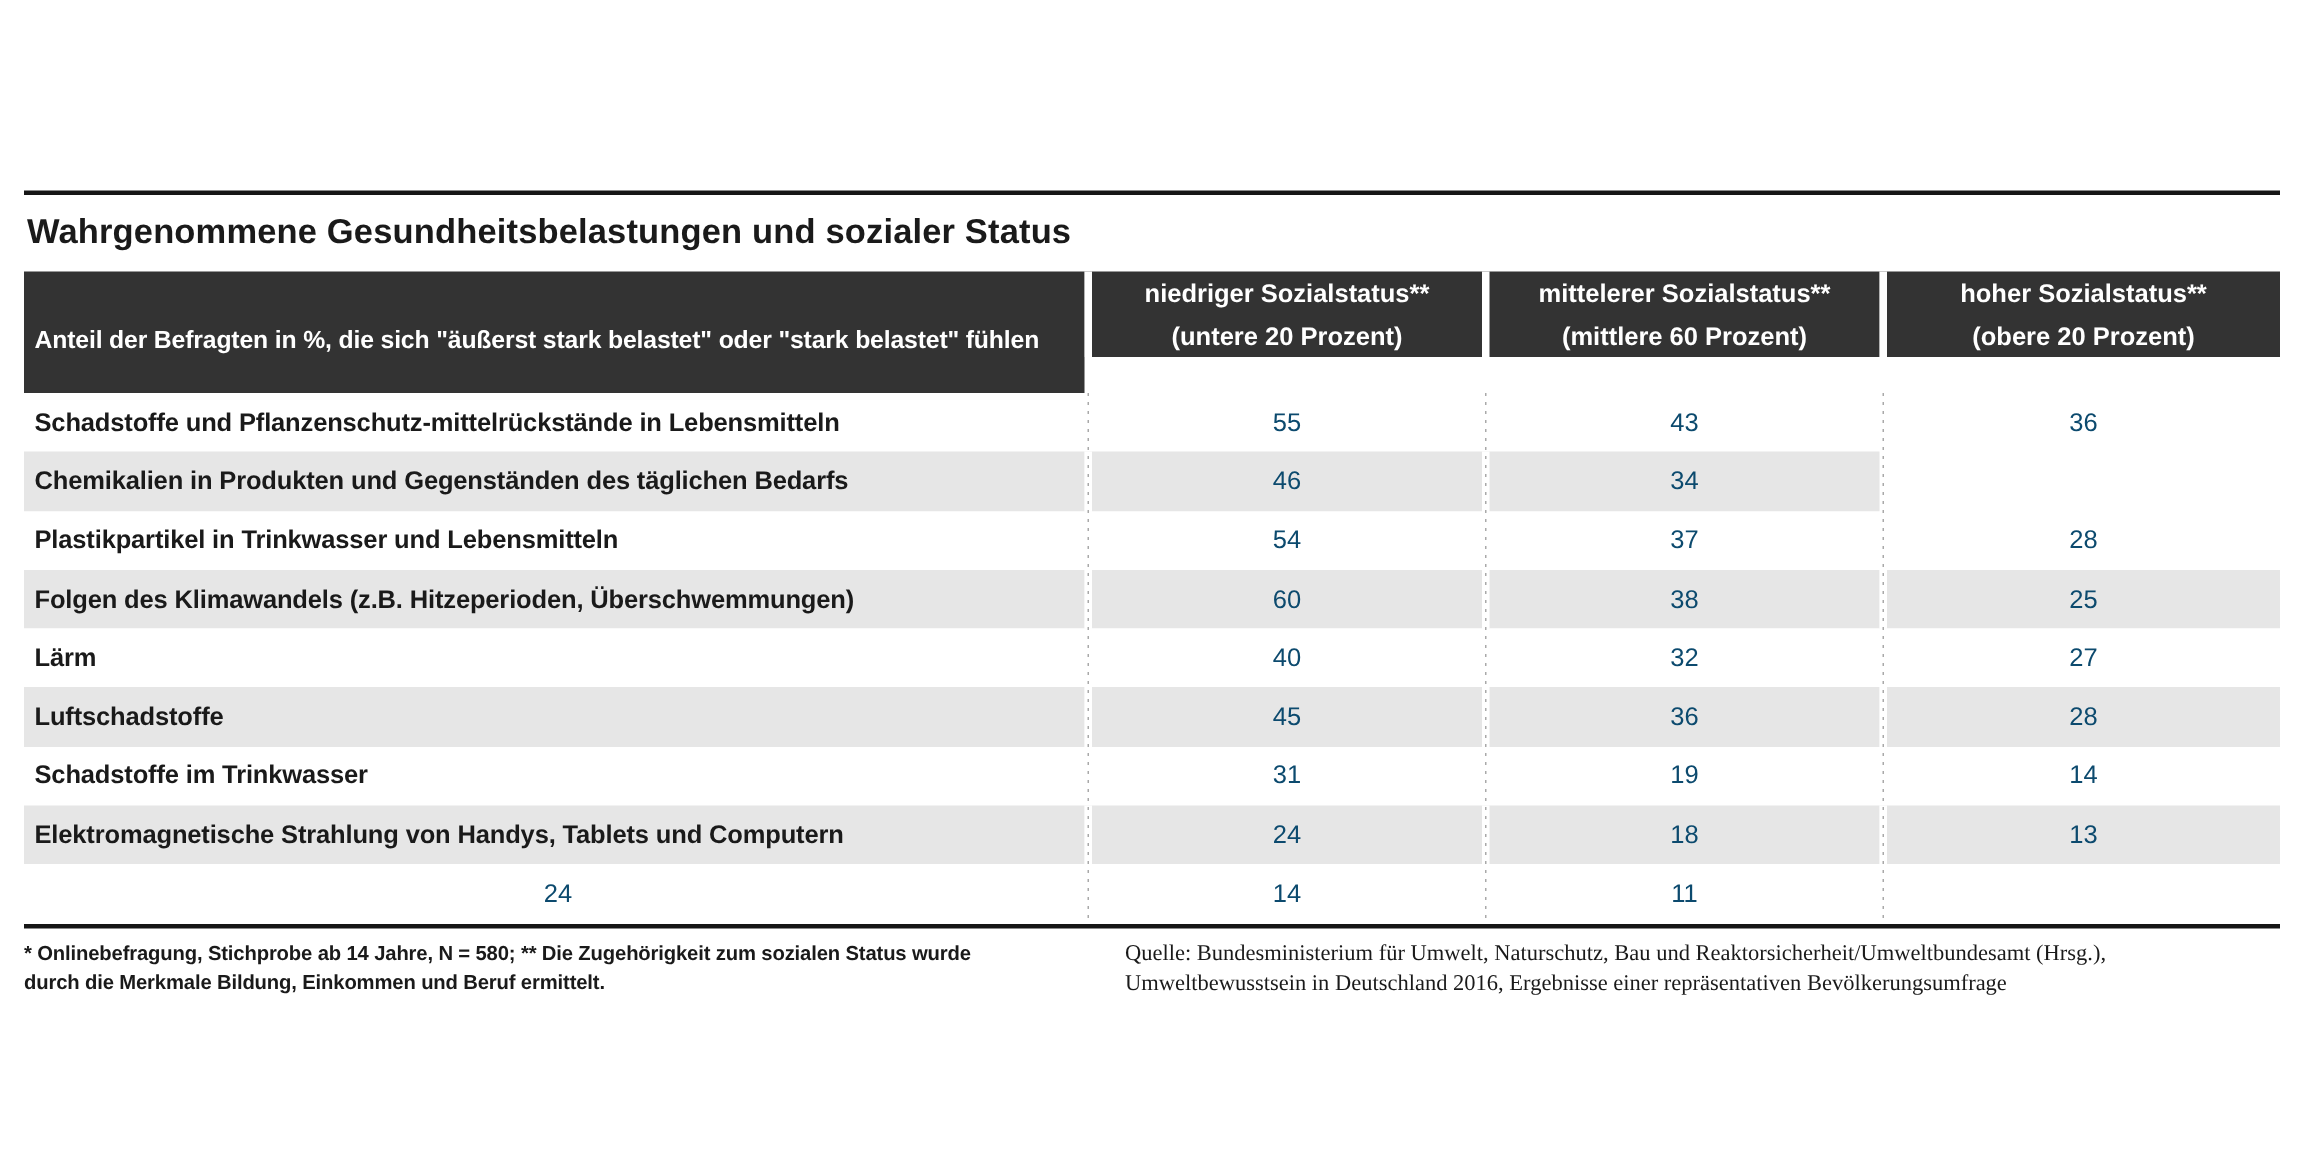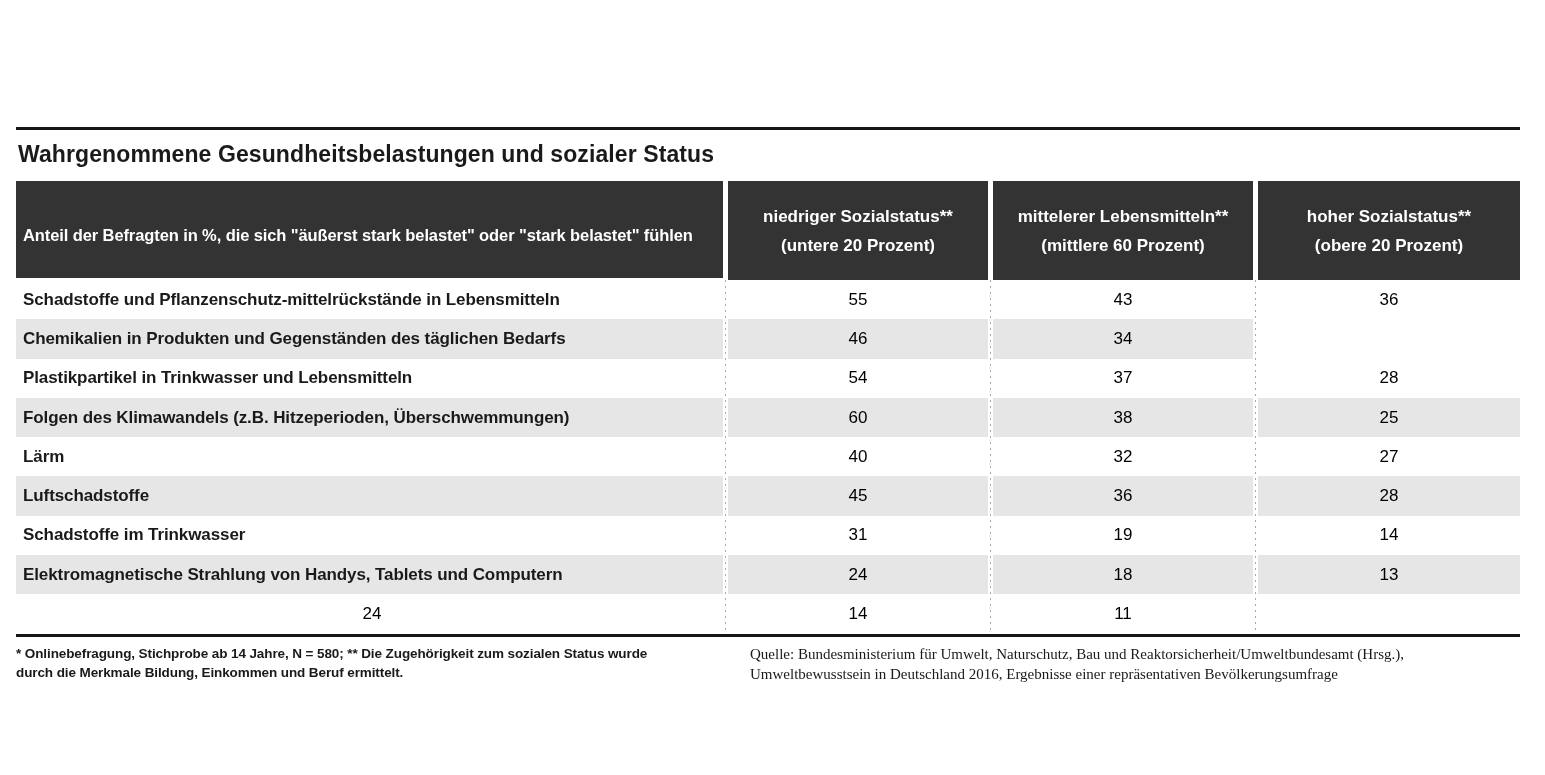--- a/index.html
+++ b/index.html
@@ -18,41 +18,41 @@
     font-size: 23px; font-weight: bold;
     padding: 11px 0 13px 2px;
     letter-spacing: 0.1px;
   }
 
   .grid-row { display: grid; grid-template-columns: 707px 265px 265px 267px; }
 
   
   .th { background: #333333; color: #ffffff; font-weight: bold; }
   .th-label {
-    height: 97px;
+    height: 81px;
     display: flex; flex-direction: column; justify-content: center;
     font-size: 16.5px; line-height: 29px;
     padding: 16px 12px 4px 7px;
     letter-spacing: -0.1px;
   }
   .th-val {
-    height: 99px;
+    height: 57px;
     border-left: 5px solid #ffffff;
     display: flex; flex-direction: column; justify-content: center;
     text-align: center;
     font-size: 17px; line-height: 29px;
   }
 
   
   .tbody { position: relative; }
   .tr { height: 39.3px; }
   .cell { display: flex; align-items: center; background: #ffffff; }
   .tr.alt .cell { background: #e6e6e6; }
   .td-label { font-weight: bold; font-size: 17px; padding-left: 7px; letter-spacing: -0.1px; }
-  .td-val { justify-content: center; font-size: 17px; border-left: 5px solid #ffffff; color: #000000; }
+  .td-val { justify-content: center; font-size: 17px; border-left: 5px solid #ffffff; color: #0c4a6e; }
 
   .sep {
     position: absolute; top: 0; bottom: 0; width: 1px;
     background-image: repeating-linear-gradient(to bottom, #a9a9a9 0 2px, transparent 2px 6px);
     pointer-events: none;
   }
 
   .bottom-rule { border-top: 3px solid #161616; width: 100%; }
 
   .foot { display: flex; justify-content: space-between; align-items: flex-start; padding-top: 7px; }
@@ -74,21 +74,21 @@
 
   <div class="page-title">Wahrgenommene Gesundheitsbelastungen und sozialer Status</div>
 
   <div class="grid-row">
     <div class="th th-label">Anteil der Befragten in %, die sich "äußerst stark belastet" oder "stark belastet" fühlen</div>
     <div class="th th-val">
       <span>niedriger Sozialstatus**</span>
       <span>(untere 20 Prozent)</span>
     </div>
     <div class="th th-val">
-      <span>mittelerer Lebensmitteln**</span>
+      <span>mittelerer Sozialstatus**</span>
       <span>(mittlere 60 Prozent)</span>
     </div>
     <div class="th th-val">
       <span>hoher Sozialstatus**</span>
       <span>(obere 20 Prozent)</span>
     </div>
   </div>
 
   <div class="tbody">
     <div class="tr grid-row">

